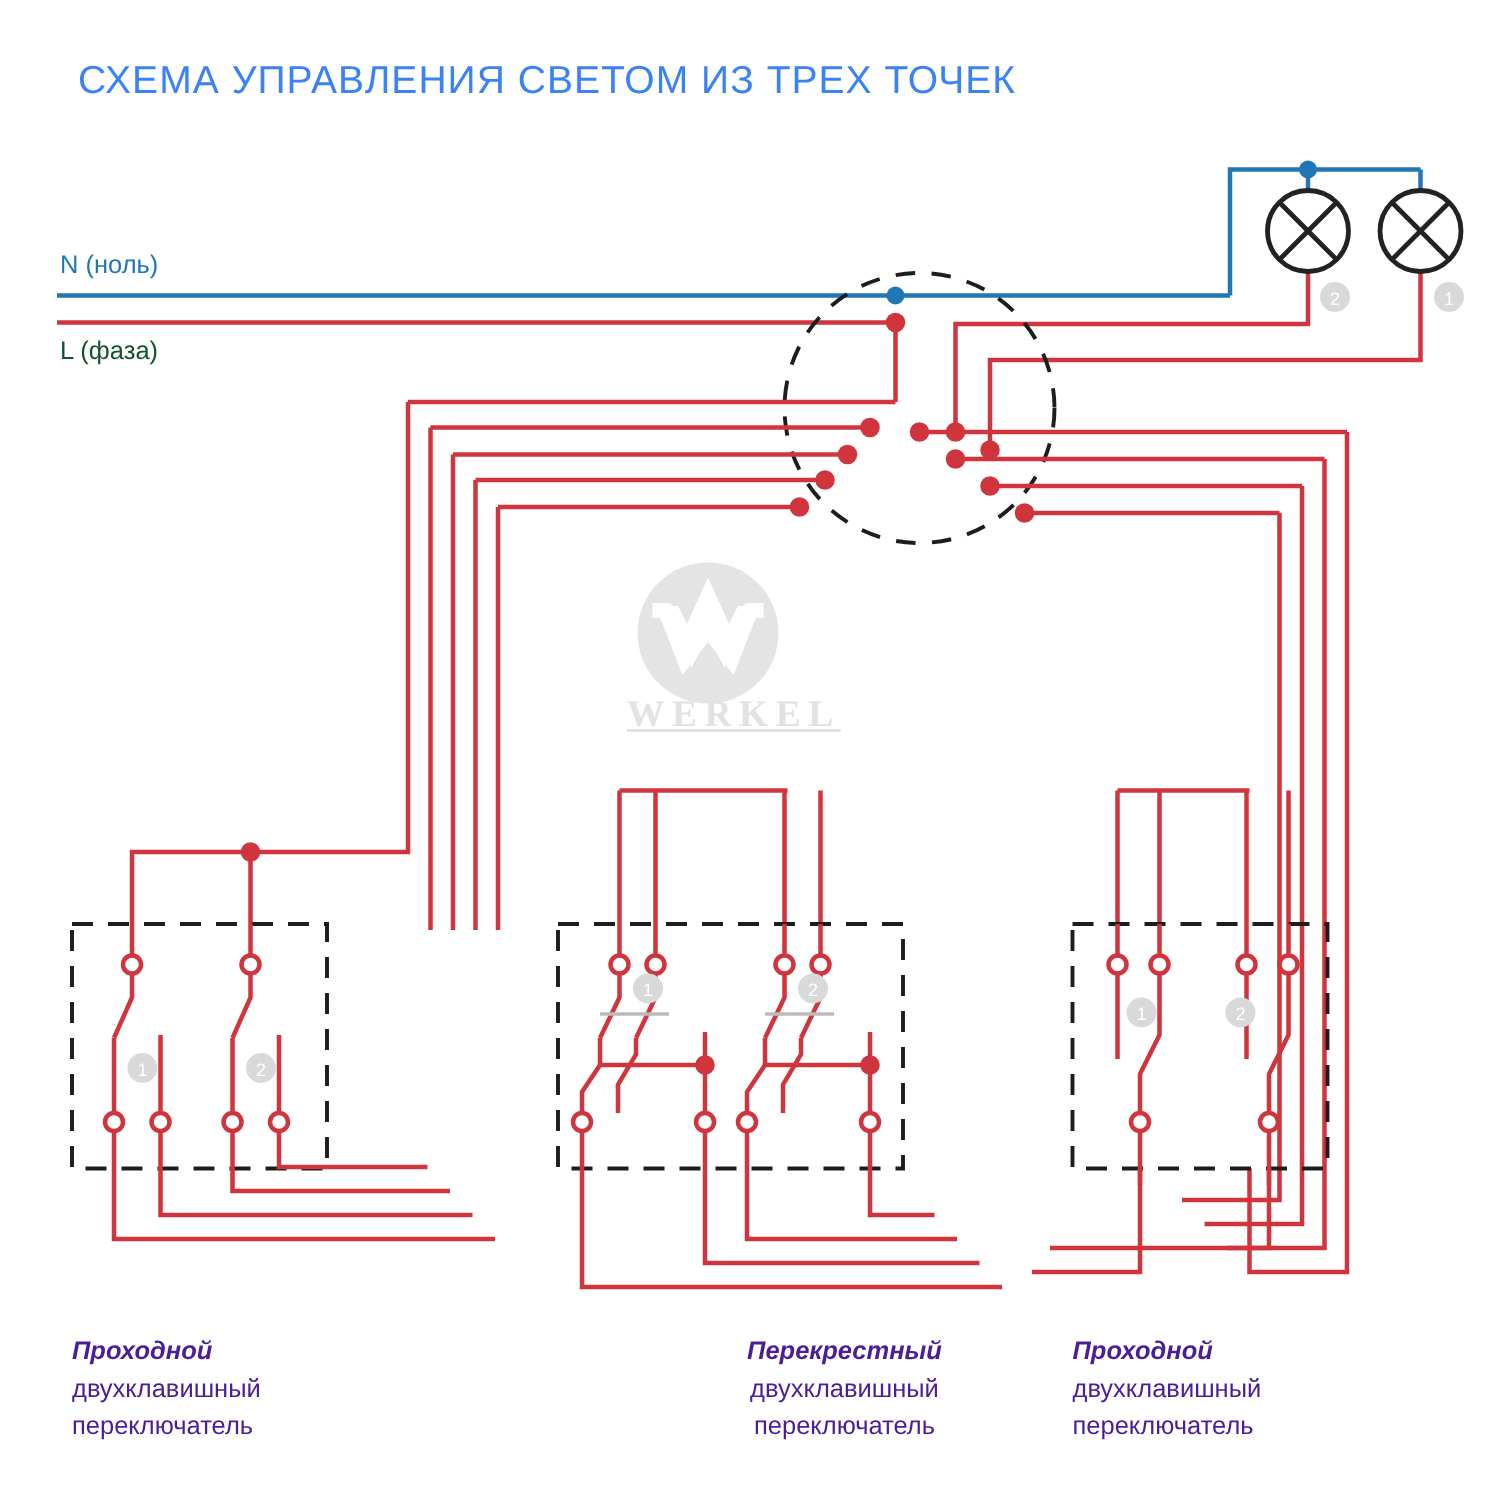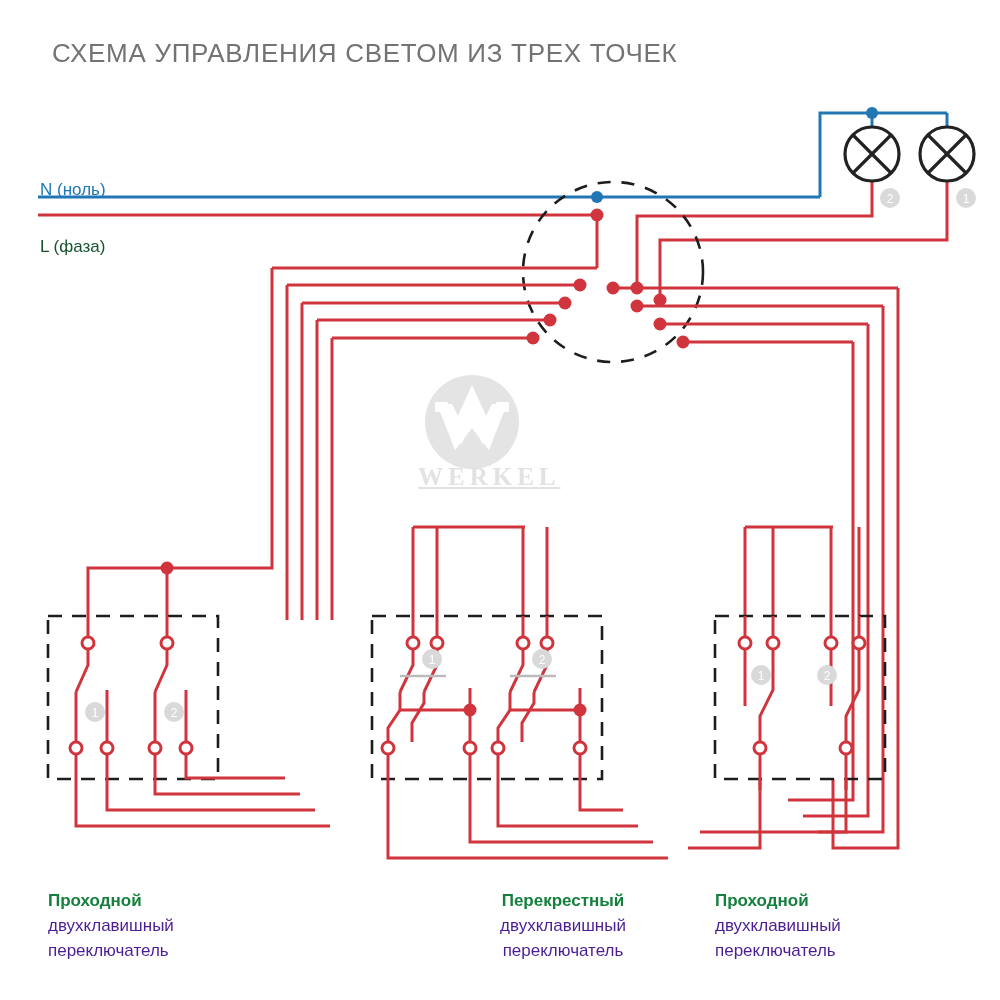--- a/index.html
+++ b/index.html
@@ -25,43 +25,43 @@
     top: 0;
     width: 1000px;
     height: 1000px;
   }
   .title {
     position: absolute;
     left: 52px;
     top: 38px;
     font-size: 26px;
     letter-spacing: 0.7px;
-    color: #737373;
+    color: #3b82f6;
     font-weight: 400;
     white-space: nowrap;
   }
   .rail-label {
     position: absolute;
     font-size: 17px;
     white-space: nowrap;
-    margin-top: 13px;
   }
   .rail-label.n { left: 40px; top: 167px; color: #2077b4; }
   .rail-label.l { left: 40px; top: 224px; color: #14532d; }
   .caption {
     position: absolute;
     width: 290px;
     font-size: 17px;
     line-height: 25px;
     color: #4a4f55;
   }
   .caption .hd {
     font-weight: bold;
-    color: #15803d;
+    color: #4c1d95;
     display: block;
+    font-style: italic;
   }
   .caption .sub { display: block; color: #4c1d95; }
   .cap1 { left: 48px; top: 888px; }
   .cap2 { left: 418px; top: 888px; text-align: center; }
   .cap3 { left: 715px; top: 888px; }
   .wm-text {
     position: absolute;
     left: 418px;
     top: 463px;
     font-size: 25px;

